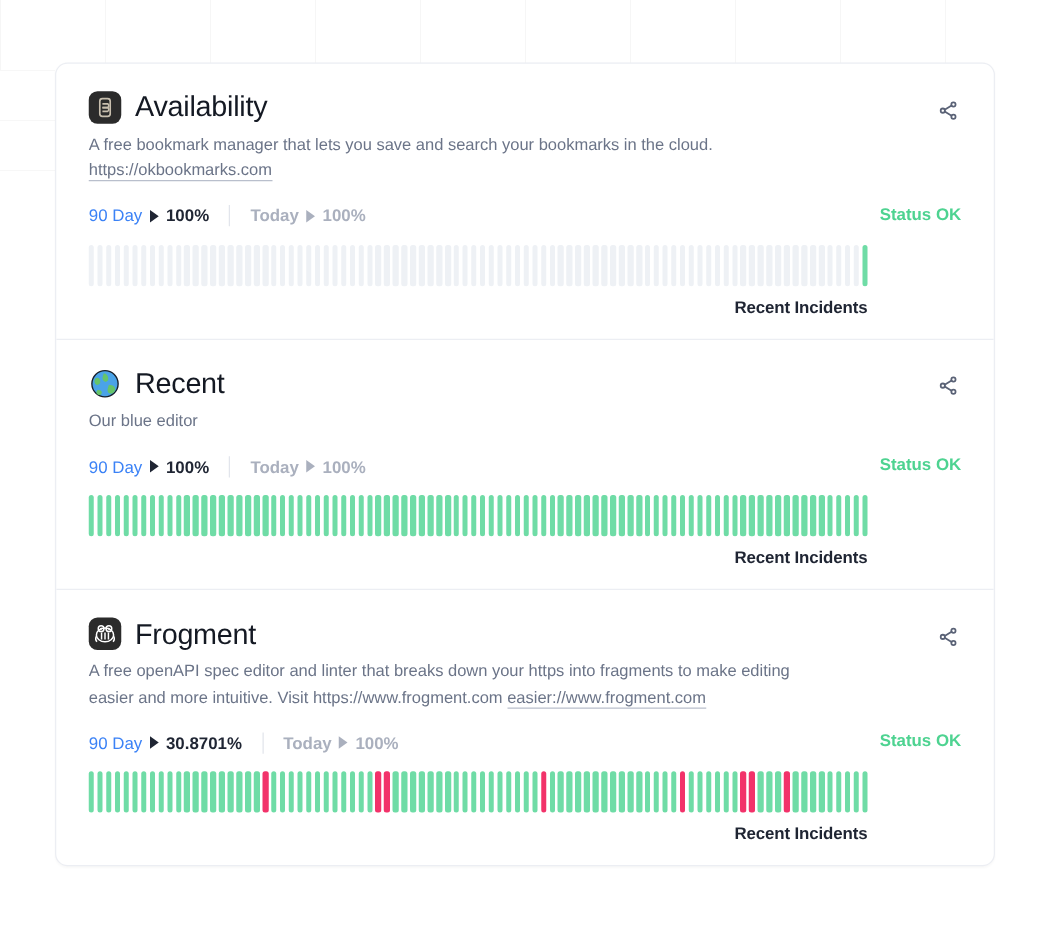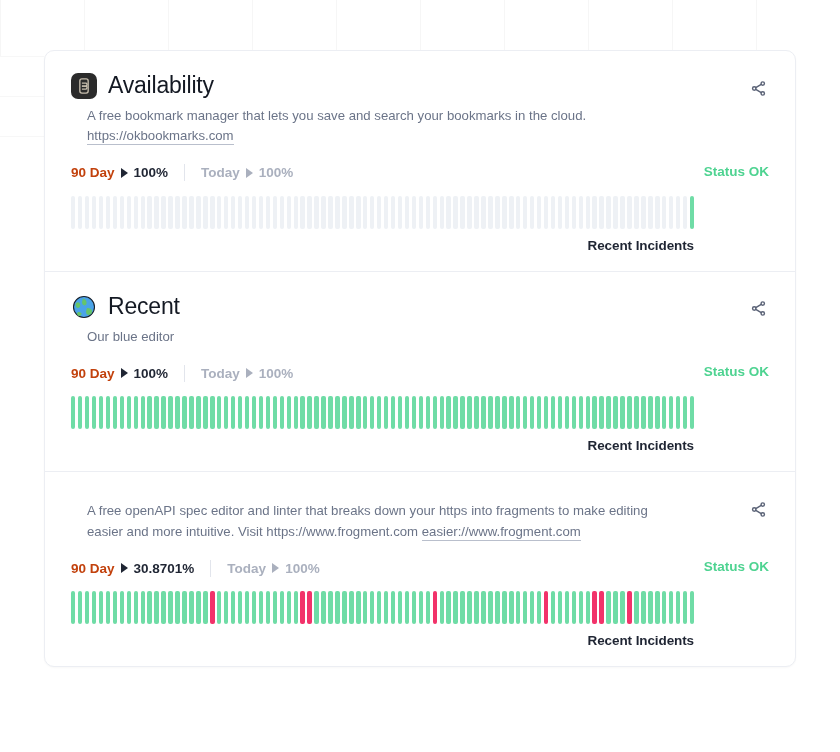--- a/index.html
+++ b/index.html
@@ -120,21 +120,21 @@
     top: 26px;
     width: 22px; height: 22px;
     display: flex;
     align-items: center;
     justify-content: center;
     cursor: pointer;
   }
 
   .comp-desc {
     margin-top: 7px;
-    margin-left: 16px;
+    margin-left: 0px;
     font-size: 13.2px;
     line-height: 1.55;
     color: #6b7488;
     max-width: 600px;
   }
   .comp-link {
     color: #6b7488;
     text-decoration: none;
     border-bottom: 1px solid #b9bfcc;
     padding-bottom: 1px;
@@ -146,21 +146,21 @@
     align-items: center;
     position: relative;
     height: 20px;
   }
   .stat {
     display: flex;
     align-items: center;
     gap: 5px;
     font-size: 13.5px;
   }
-  .stat .lbl { font-weight: 700; color: #c2410c; }
+  .stat .lbl { font-weight: 400; color: #3b82f6; }
   .stat .val { font-weight: 700; color: #1f2533; }
   .stat.muted .lbl, .stat.muted .val { color: #aab0be; font-weight: 700; }
   .tri {
     display: inline-block;
     width: 0; height: 0;
     border-left: 7px solid #1f2533;
     border-top: 5px solid transparent;
     border-bottom: 5px solid transparent;
     margin: 0 1px;
   }
@@ -470,20 +470,37 @@
           <div class="bar" style="background: rgb(111, 220, 166);"></div>
           <div class="bar" style="background: rgb(111, 220, 166);"></div>
           <div class="bar" style="background: rgb(111, 220, 166);"></div>
           <div class="bar" style="background: rgb(111, 220, 166);"></div>
           <div class="bar" style="background: rgb(111, 220, 166);"></div>
           <div class="bar" style="background: rgb(111, 220, 166);"></div>
         </div>
         <div class="recent">Recent Incidents</div>
       </div>
       <div class="component">
+        <div class="comp-head">
+          <div class="comp-icon dark">
+            <svg width="22" height="22" viewBox="0 0 24 24" fill="none" stroke="#ffffff" stroke-width="1.3">
+              <ellipse cx="12" cy="13" rx="7.5" ry="6" fill="none"></ellipse>
+              <circle cx="8.6" cy="7.6" r="2.5" fill="none"></circle>
+              <circle cx="15.4" cy="7.6" r="2.5" fill="none"></circle>
+              <circle cx="8.6" cy="7.6" r="0.9" fill="#ffffff" stroke="none"></circle>
+              <circle cx="15.4" cy="7.6" r="0.9" fill="#ffffff" stroke="none"></circle>
+              <line x1="9" y1="11" x2="9" y2="17"></line>
+              <line x1="12" y1="11" x2="12" y2="17"></line>
+              <line x1="15" y1="11" x2="15" y2="17"></line>
+              <path d="M4.5 14 Q3 17 5 19"></path>
+              <path d="M19.5 14 Q21 17 19 19"></path>
+            </svg>
+          </div>
+          <div class="comp-title">Frogment</div>
+        </div>
         <div class="share-btn">
           <svg width="17" height="17" viewBox="0 0 24 24" fill="none" stroke="#5a6276" stroke-width="2" stroke-linecap="round" stroke-linejoin="round">
             <circle cx="18" cy="5" r="2.4"></circle>
             <circle cx="6" cy="12" r="2.4"></circle>
             <circle cx="18" cy="19" r="2.4"></circle>
             <line x1="8.1" y1="10.9" x2="15.9" y2="6.1"></line>
             <line x1="8.1" y1="13.1" x2="15.9" y2="17.9"></line>
           </svg>
         </div>
         <div class="comp-desc"><span>A free openAPI spec editor and linter that breaks down your https into fragments to make editing easier and more intuitive. Visit https://www.frogment.com</span> <a class="comp-link" href="#">easier://www.frogment.com</a></div>

